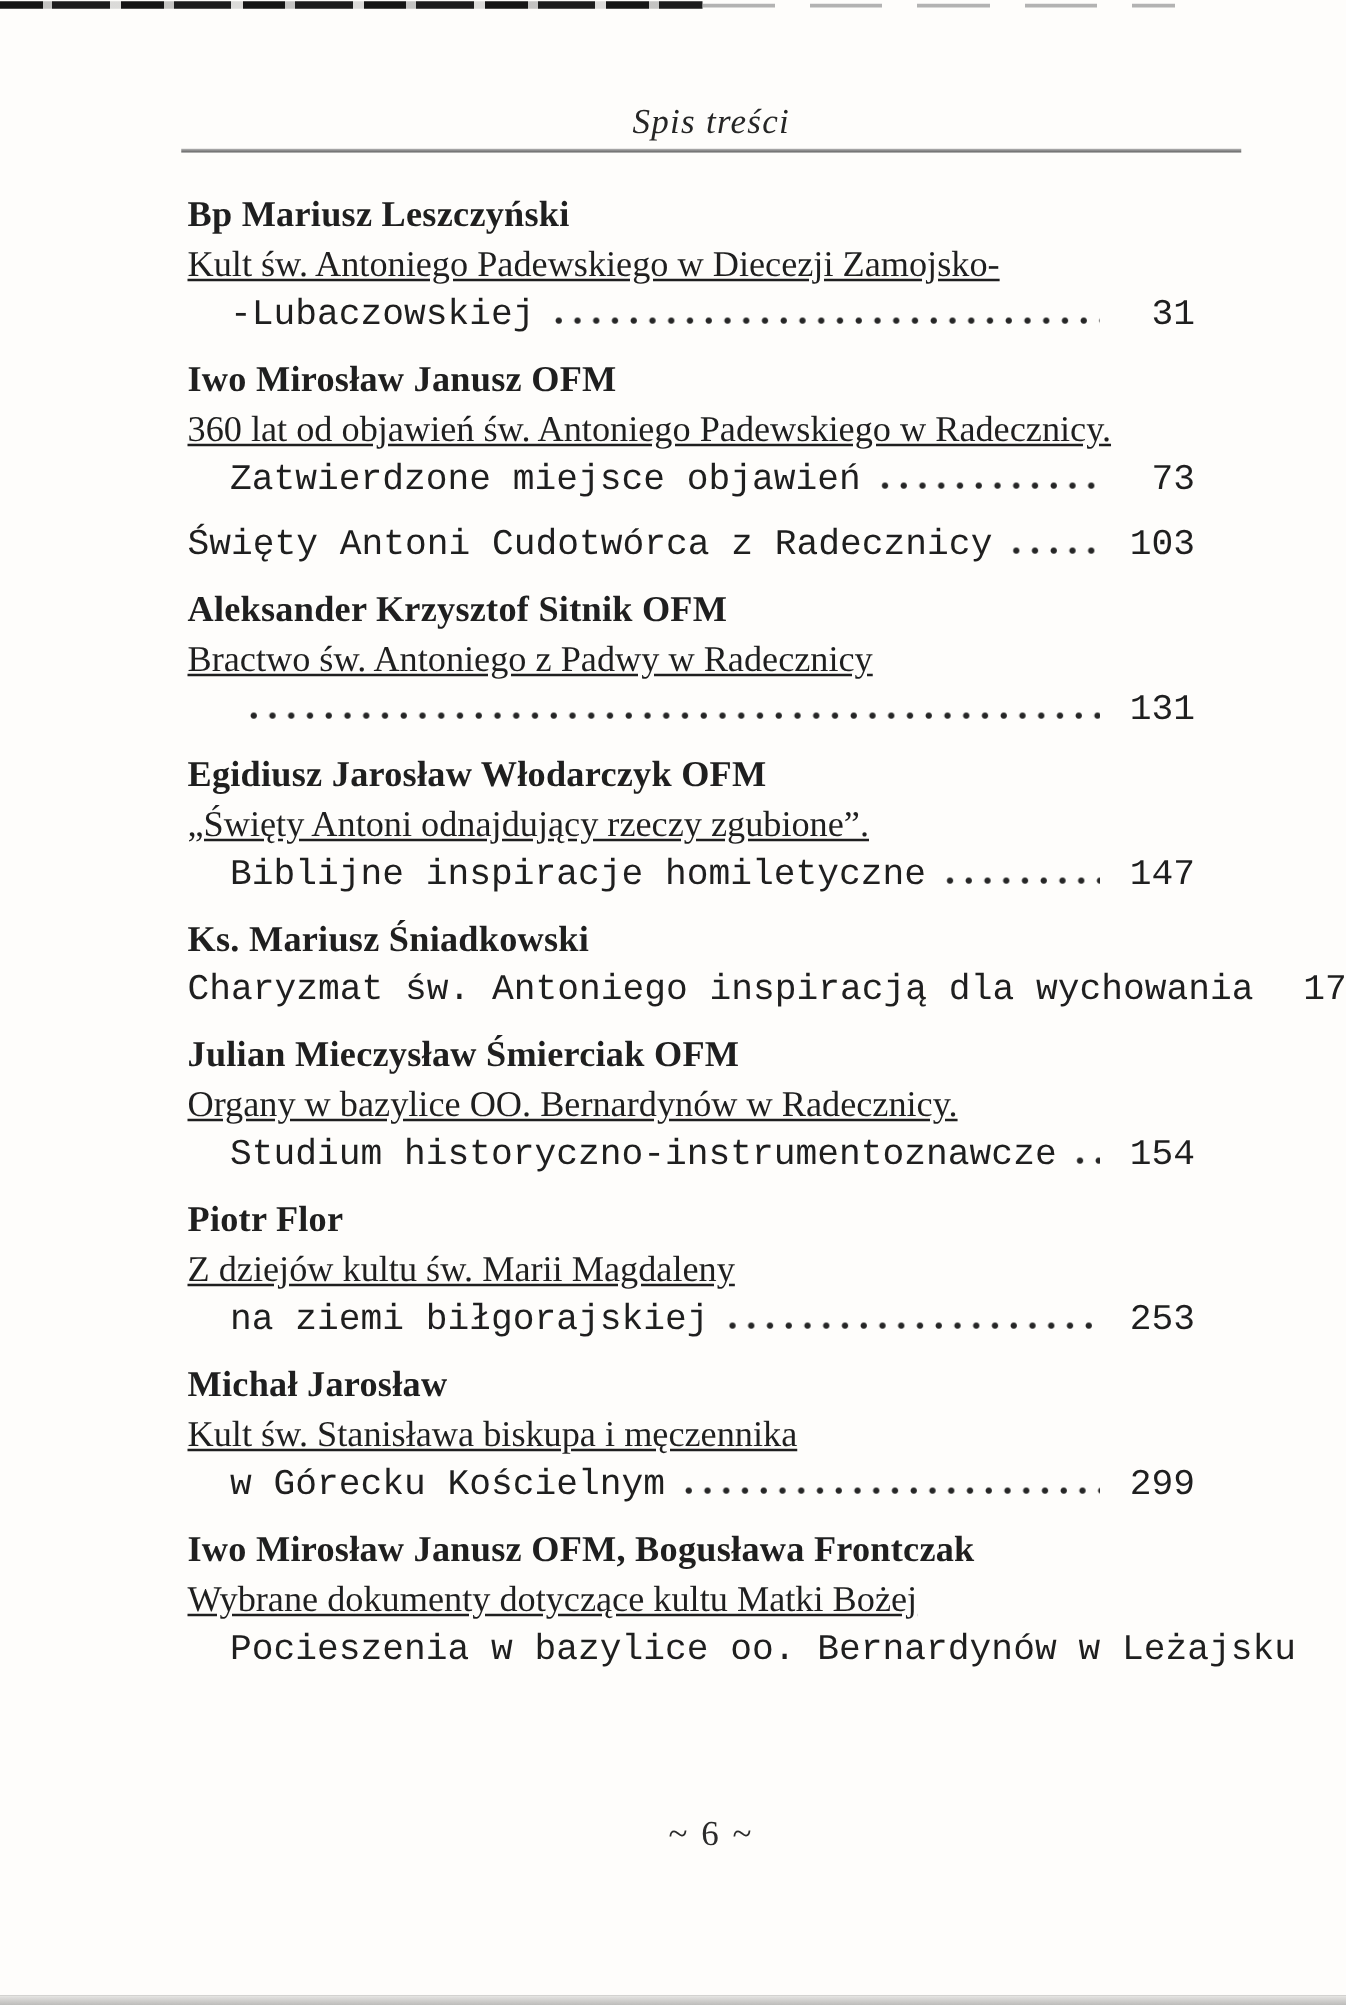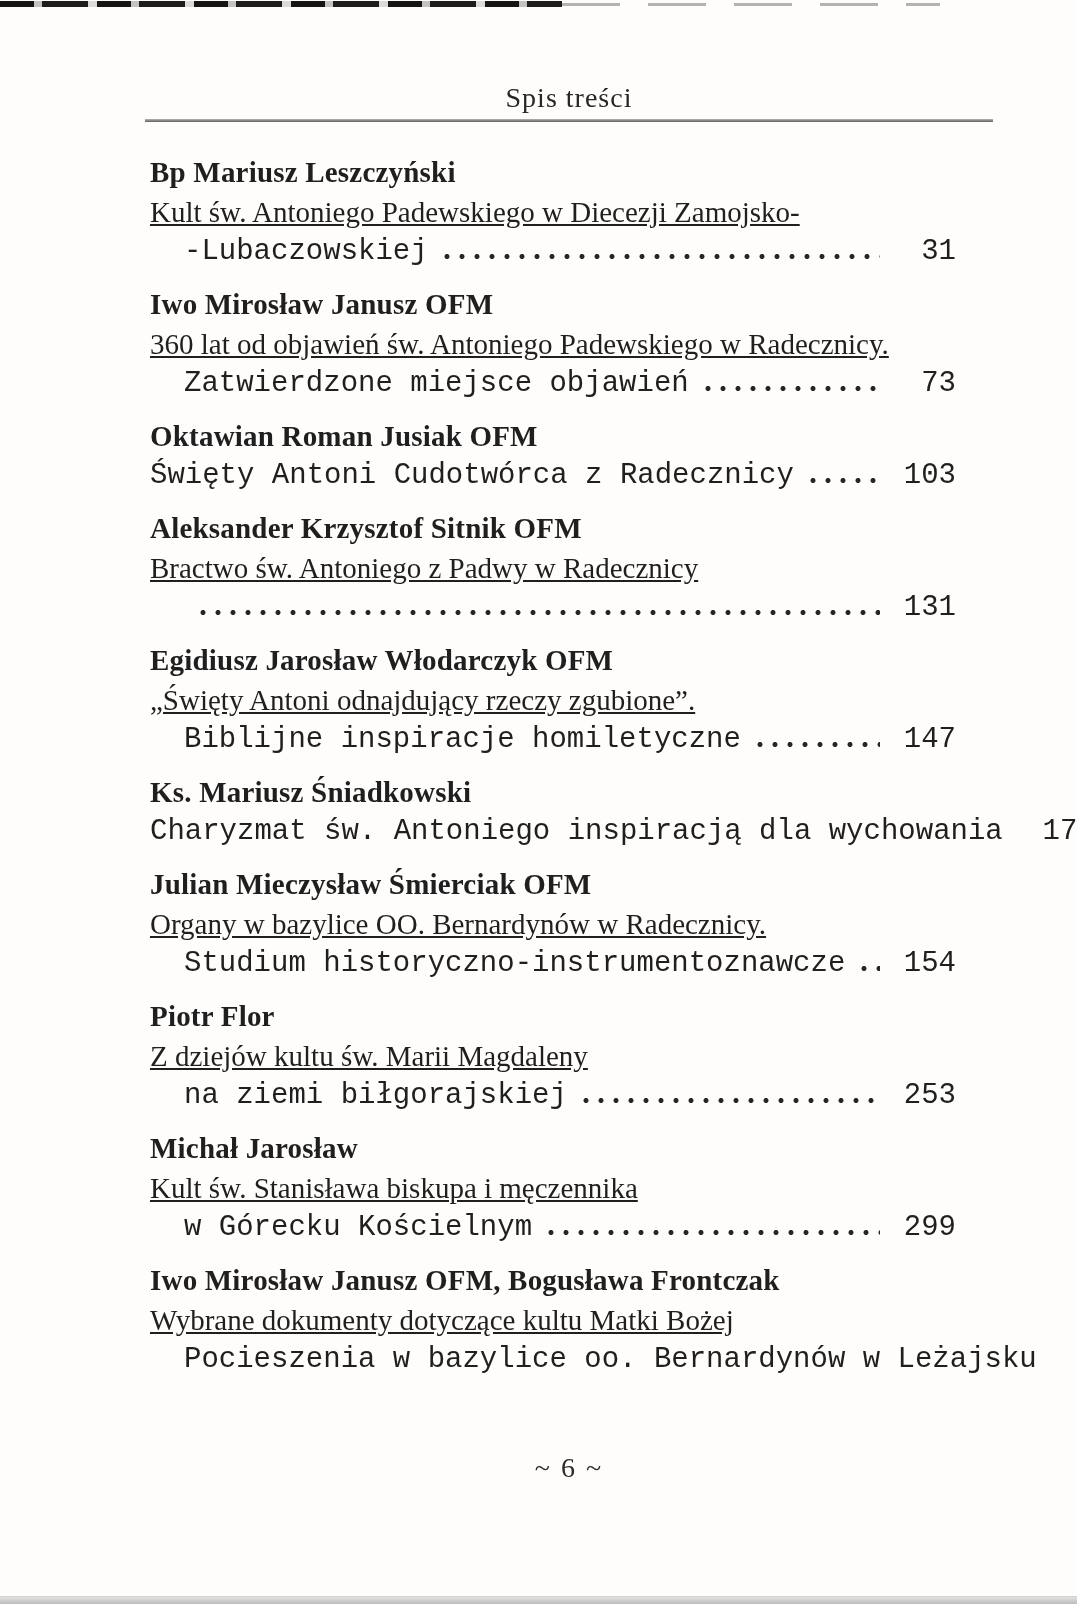--- a/index.html
+++ b/index.html
@@ -44,20 +44,21 @@
     background: linear-gradient(#e3e2e0, #bdbcba);
     border-top: 1px solid #d3d2d0;
   }
 
   
   .title {
     position: absolute;
     top: 82px; left: 145px;
     width: 848px;
     text-align: center;
+    font-style: italic;
     font-size: 28px;
     letter-spacing: 1px;
     color: #262626;
   }
   .rule {
     position: absolute;
     top: 119px; left: 145px;
     width: 848px; height: 3px;
     background: linear-gradient(#b5b5b5, #5f5f5f);
   }
@@ -139,21 +140,20 @@
       <div class="entry">
         <div class="author">Iwo Mirosław Janusz OFM</div>
         <div class="tline">360 lat od objawień św. Antoniego Padewskiego w Radecznicy.</div>
         <div class="lrow ind">
           <span class="ltext">Zatwierdzone miejsce objawień</span>
           <span class="dots"></span>
           <span class="pnum">73</span>
         </div>
       </div>
       <div class="entry">
-        <div class="author">Oktawian Roman Jusiak OFM</div>
         <div class="lrow">
           <span class="ltext">Święty Antoni Cudotwórca z Radecznicy</span>
           <span class="dots"></span>
           <span class="pnum">103</span>
         </div>
       </div>
       <div class="entry">
         <div class="author">Aleksander Krzysztof Sitnik OFM</div>
         <div class="tline">Bractwo św. Antoniego z Padwy w Radecznicy</div>
         <div class="lrow ind">

